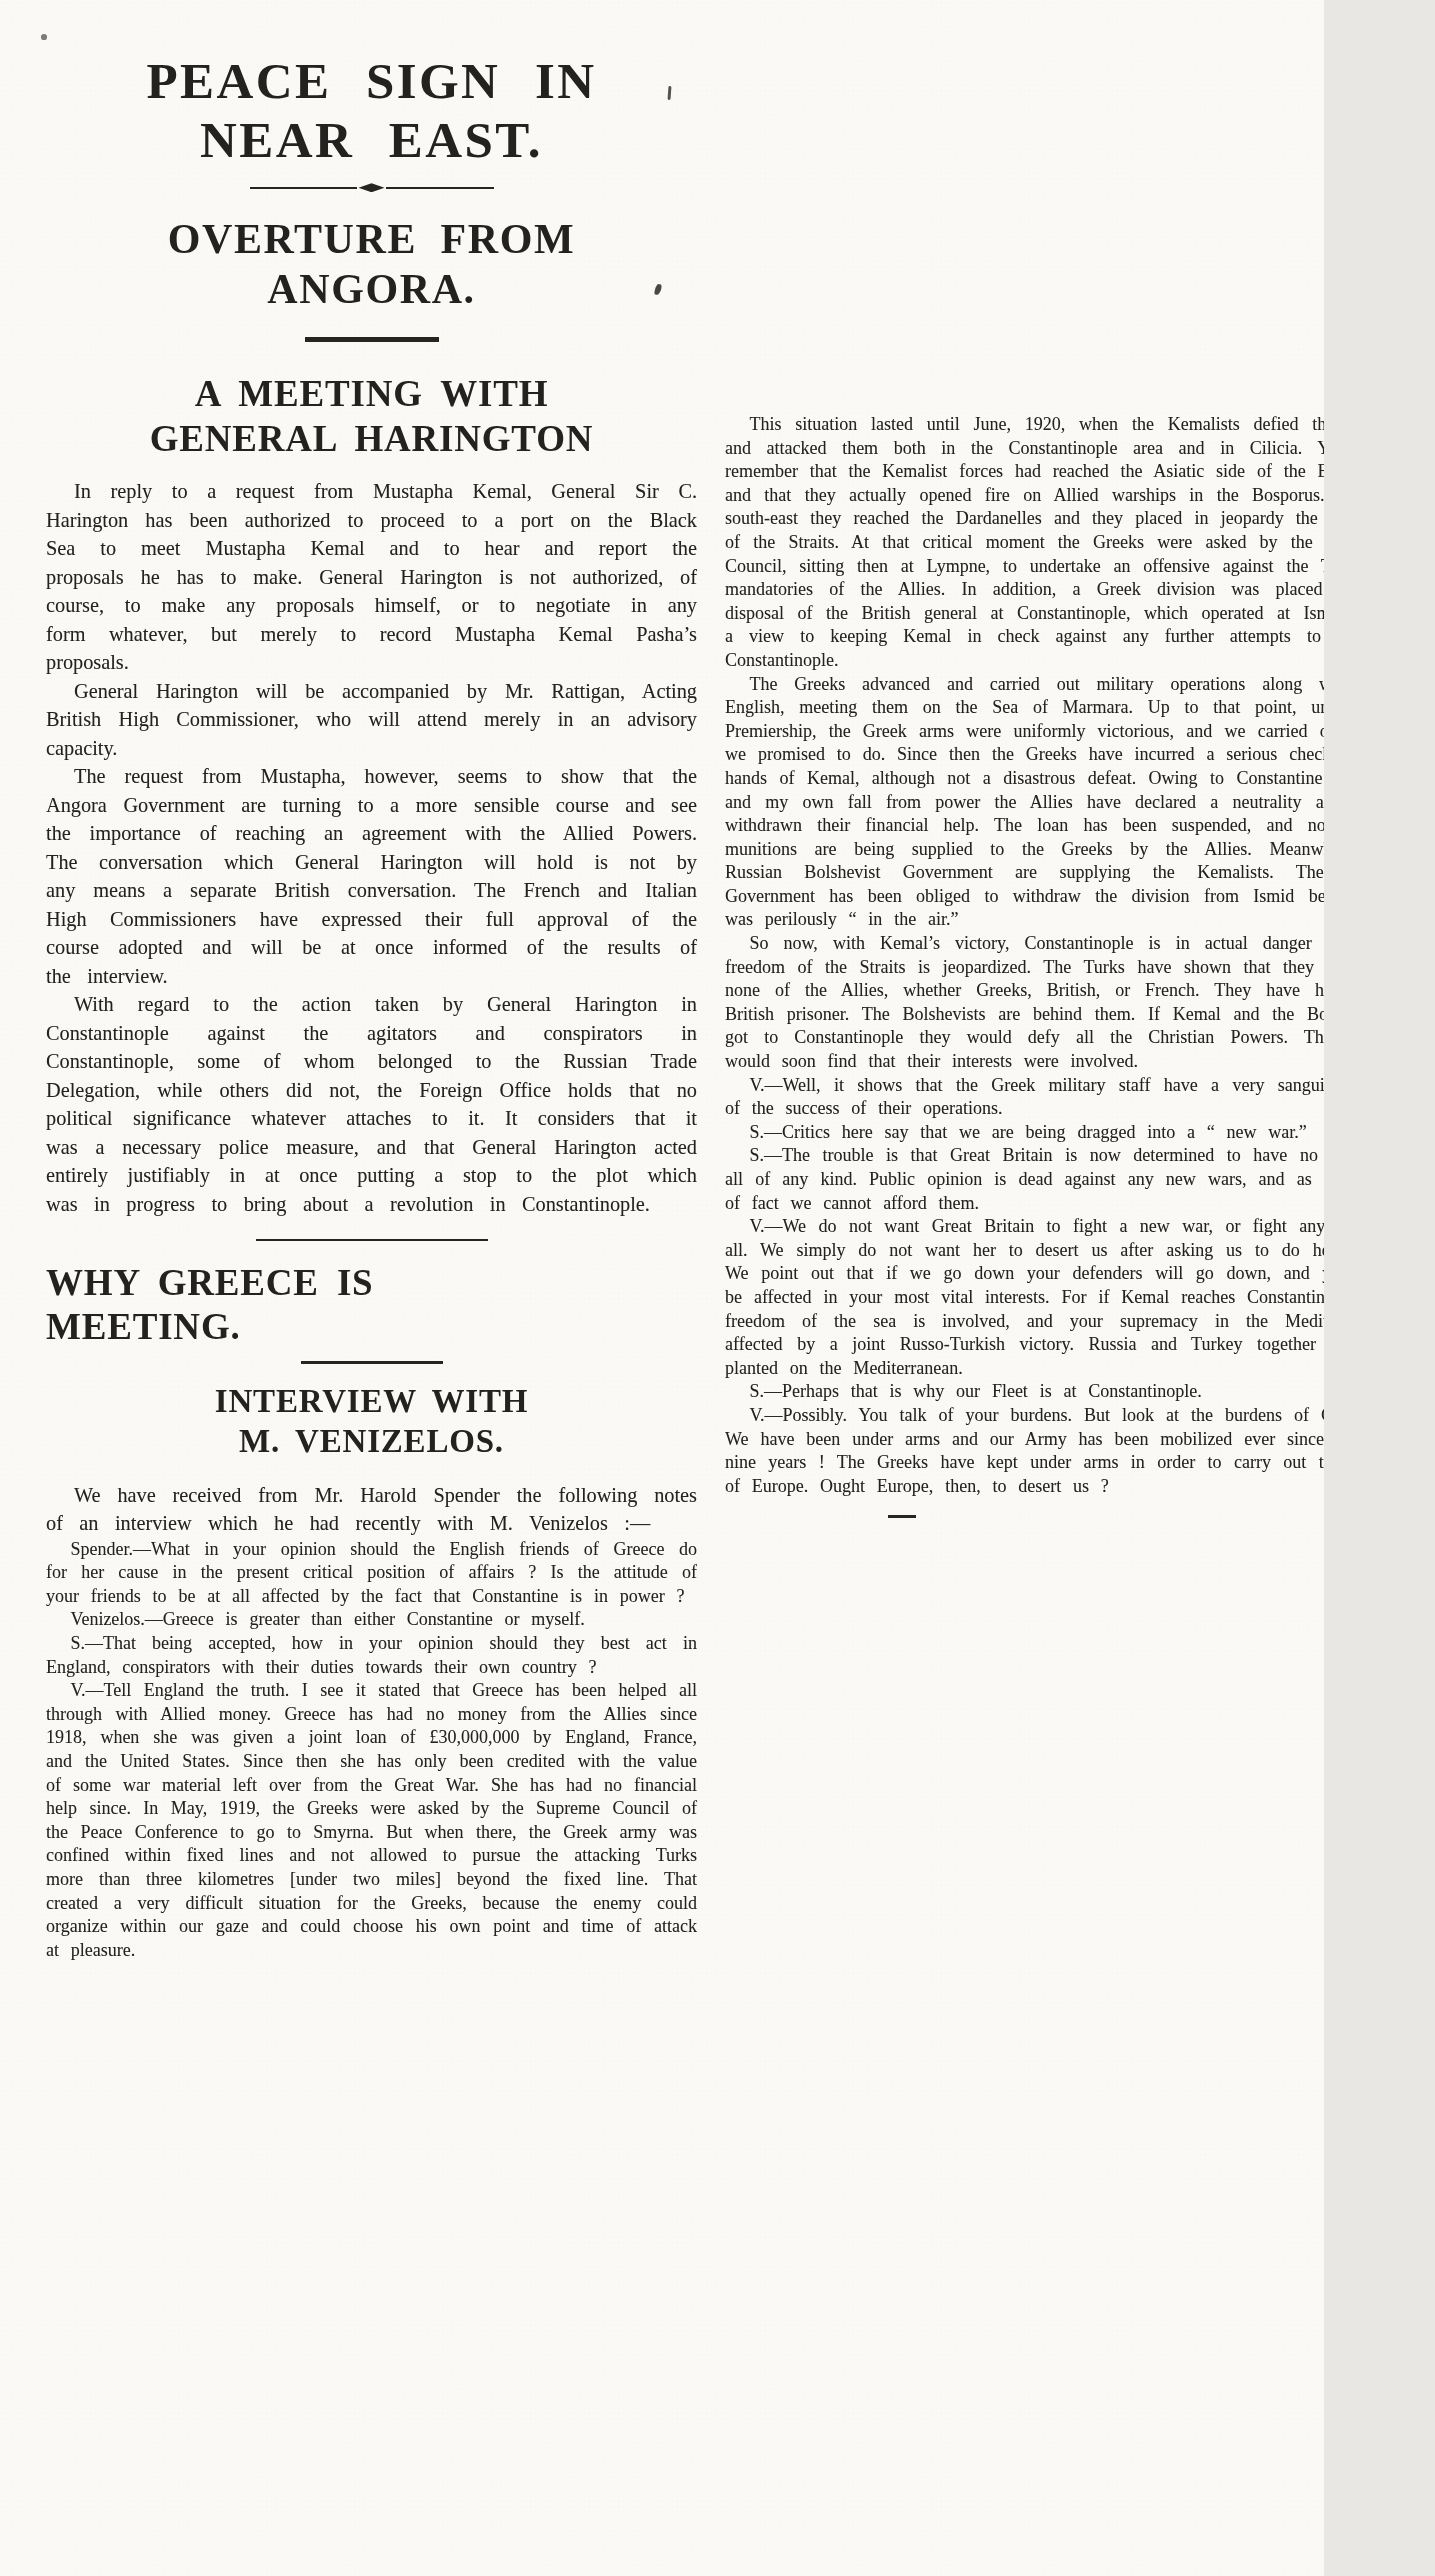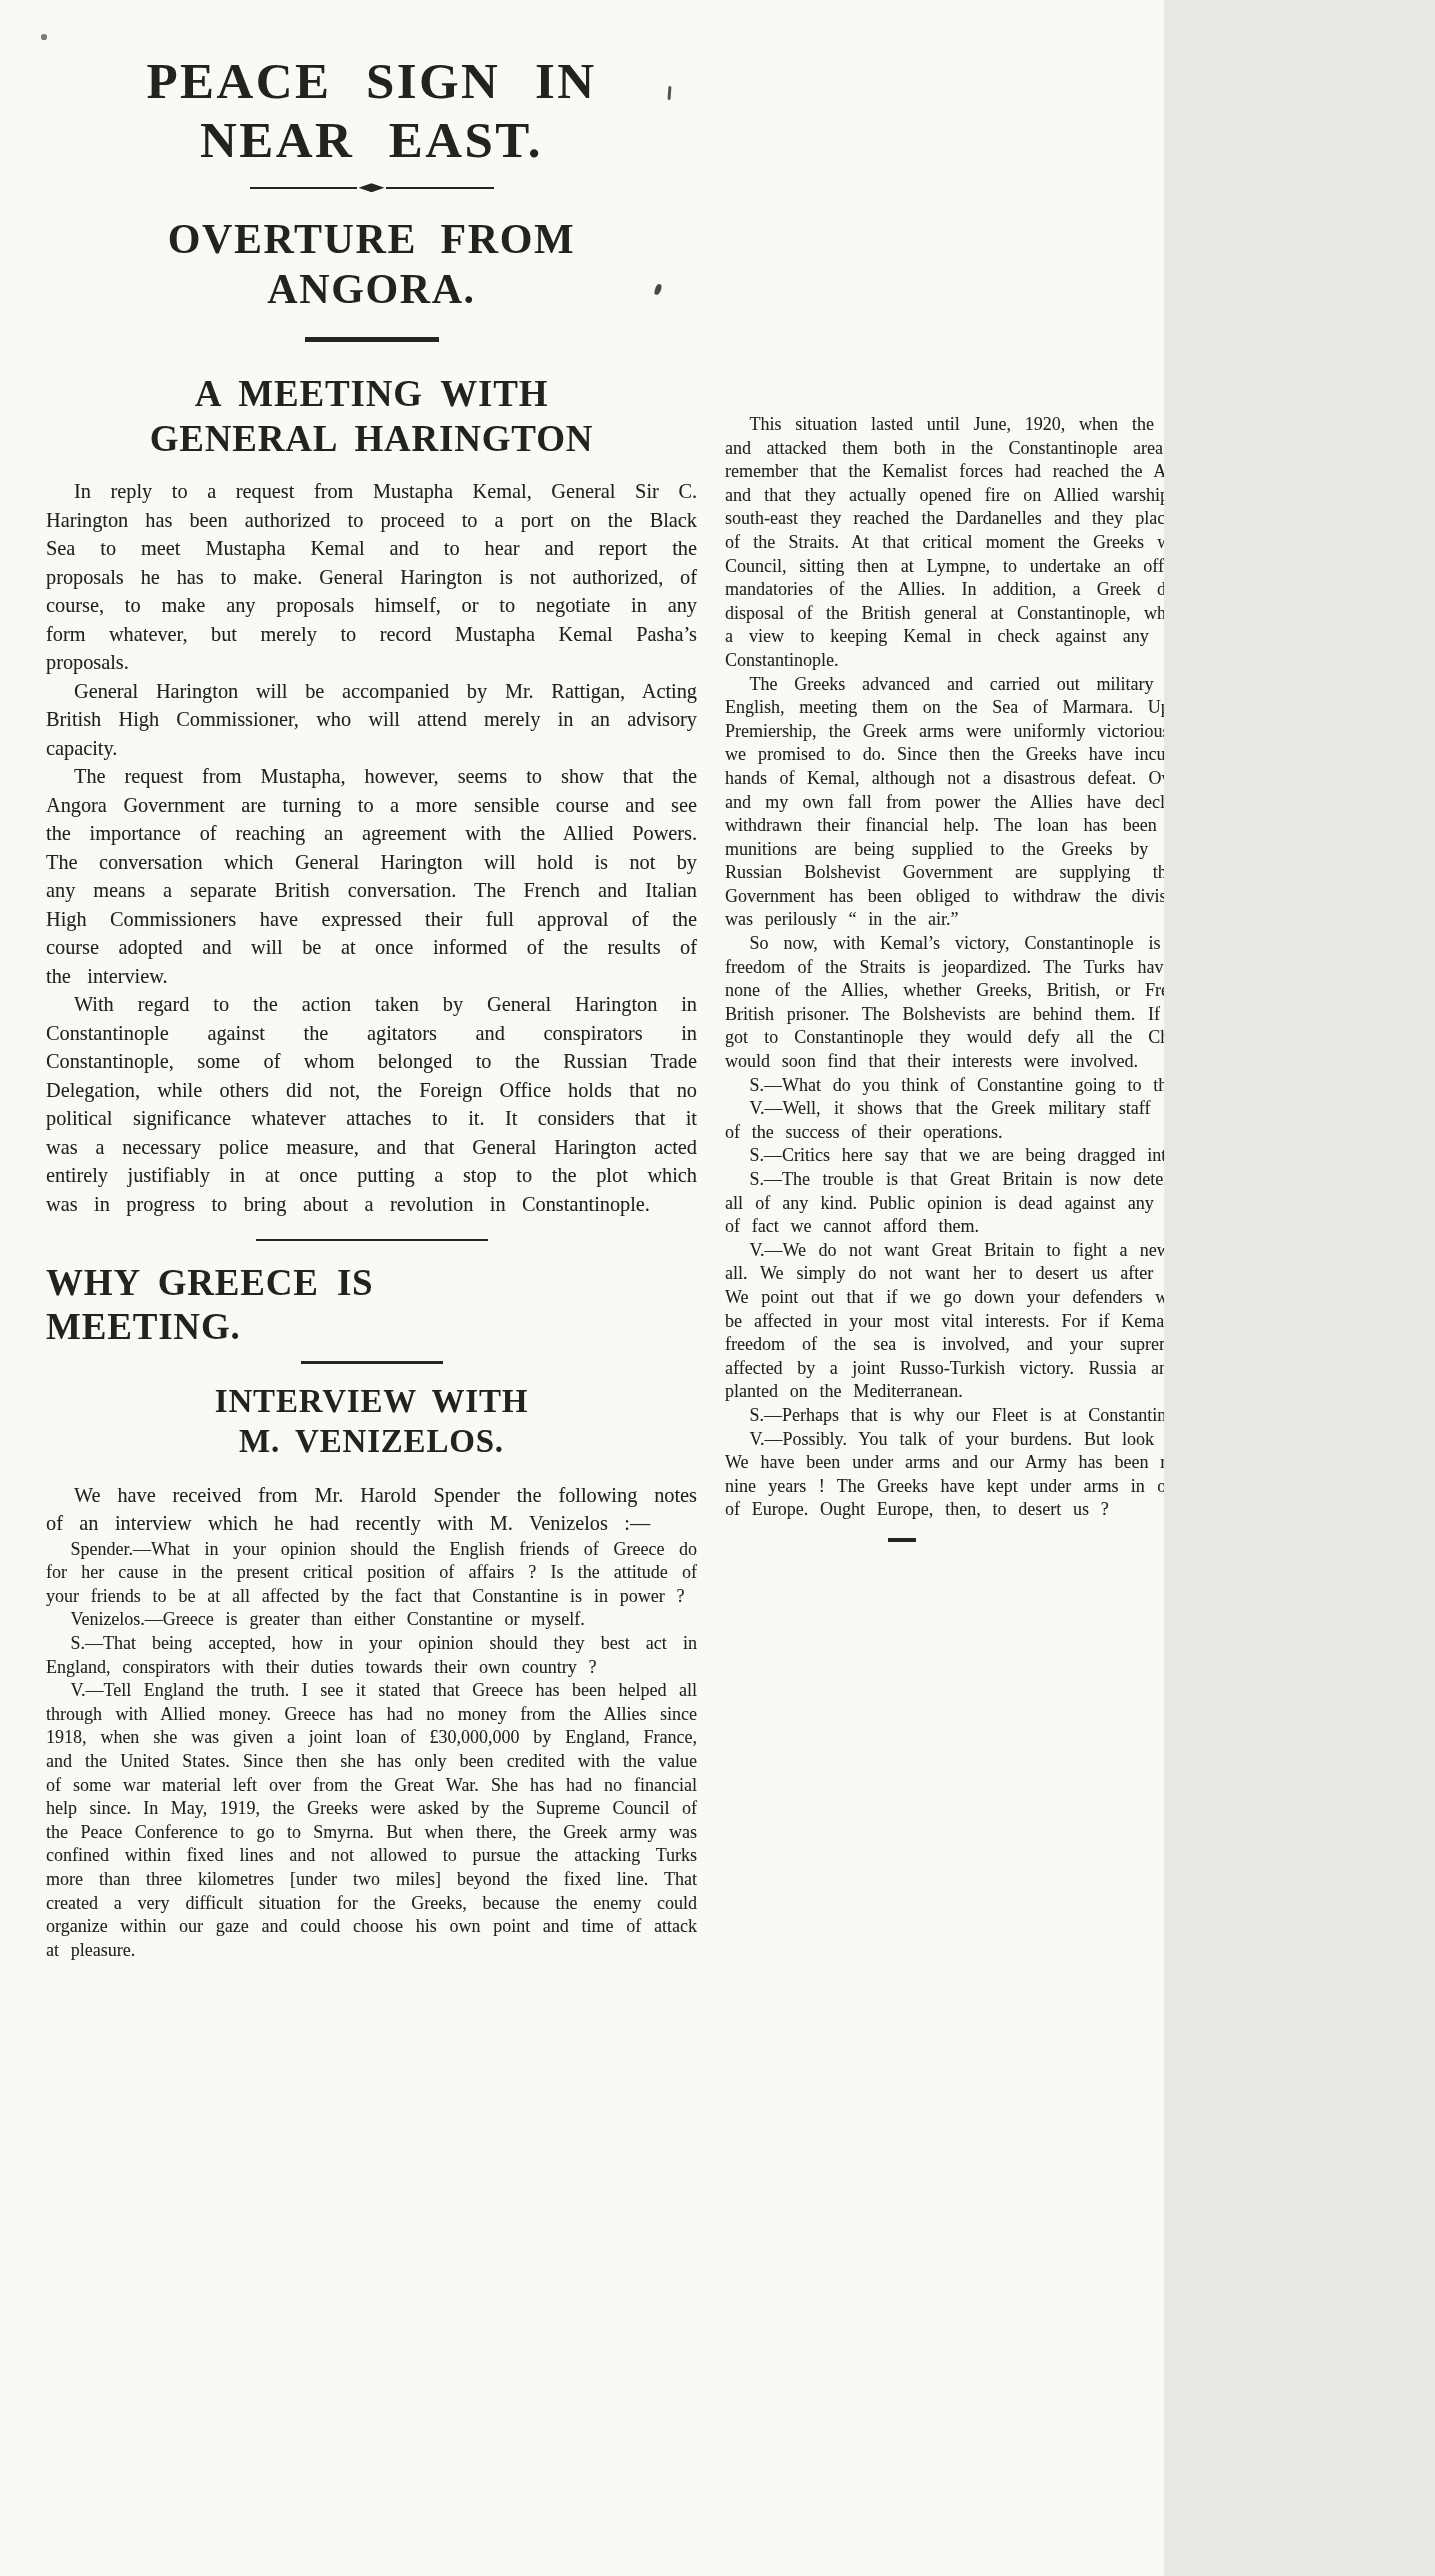--- a/index.html
+++ b/index.html
@@ -1,18 +1,18 @@
 <!DOCTYPE html>
 <html style="font-size:13px"><head>
 <meta charset="utf-8">
 <style>
   html,body { margin:0; padding:0; background:#e8e7e3; }
   .page {
     position:relative;
-    width:1164px; height:2576px;
+    width:1324px; height:2576px;
     background:#faf9f6;
     background-image: radial-gradient(rgba(40,38,34,0.025) 0.8px, transparent 0.8px);
     background-size: 4.9px 4.9px;
     font-family:"Liberation Serif","DejaVu Serif",serif;
     color:#232220;
     overflow:hidden;
   }
   .col { position:absolute; }
   .col-left  { left:46px;  top:52px;  width:651px; }
   .col-right { left:725px; top:413px; width:665px; }
@@ -122,21 +122,20 @@
       <p>Venizelos.—Greece is greater than either Constantine or myself.</p>
       <p>S.—That being accepted, how in your opinion should they best act in England, conspirators with their duties towards their own country ?</p>
       <p>V.—Tell England the truth.  I see it stated that Greece has been helped all through with Allied money.  Greece has had no money from the Allies since 1918, when she was given a joint loan of £30,000,000 by England, France, and the United States.  Since then she has only been credited with the value of some war material left over from the Great War.  She has had no financial help since.  In May, 1919, the Greeks were asked by the Supreme Council of the Peace Conference to go to Smyrna.  But when there, the Greek army was confined within fixed lines and not allowed to pursue the attacking Turks more than three kilometres [under two miles] beyond the fixed line.  That created a very difficult situation for the Greeks, because the enemy could organize within our gaze and could choose his own point and time of attack at pleasure.</p>
     </div>
   </div>
 
   <div class="col col-right">
     <p>This situation lasted until June, 1920, when the Kemalists defied the Allies and attacked them both in the Constantinople area and in Cilicia.  You will remember that the Kemalist forces had reached the Asiatic side of the Bosporus, and that they actually opened fire on Allied warships in the Bosporus. Farther south-east they reached the Dardanelles and they placed in jeopardy the freedom of the Straits.  At that critical moment the Greeks were asked by the Supreme Council, sitting then at Lympne, to undertake an offensive against the Turks as mandatories of the Allies.  In addition, a Greek division was placed at the disposal of the British general at Constantinople, which operated at Ismid with a view to keeping Kemal in check against any further attempts to capture Constantinople.</p>
     <p>The Greeks advanced and carried out military operations along with the English, meeting them on the Sea of Marmara.  Up to that point, under my Premiership, the Greek arms were uniformly victorious, and we carried out what we promised to do.  Since then the Greeks have incurred a serious check at the hands of Kemal, although not a disastrous defeat.  Owing to Constantine’s return and my own fall from power the Allies have declared a neutrality and have withdrawn their financial help.  The loan has been suspended, and no further munitions are being supplied to the Greeks by the Allies.  Meanwhile the Russian Bolshevist Government are supplying the Kemalists.  The Greek Government has been obliged to withdraw the division from Ismid because it was perilously “ in the air.”</p>
     <p>So now, with Kemal’s victory, Constantinople is in actual danger and the freedom of the Straits is jeopardized.  The Turks have shown that they care for none of the Allies, whether Greeks, British, or French.  They have hanged a British prisoner.  The Bolshevists are behind them.  If Kemal and the Bolshevists got to Constantinople they would defy all the Christian Powers.  The Allies would soon find that their interests were involved.</p>
-    <p>S.—What do you think of Constantine going to the front ?</p>
     <p>V.—Well, it shows that the Greek military staff have a very sanguine view of the success of their operations.</p>
     <p>S.—Critics here say that we are being dragged into a “ new war.”</p>
     <p>S.—The trouble is that Great Britain is now determined to have no wars at all of any kind. Public opinion is dead against any new wars, and as a matter of fact we cannot afford them.</p>
     <p>V.—We do not want Great Britain to fight a new war, or fight any war at all.  We simply do not want her to desert us after asking us to do her work.  We point out that if we go down your defenders will go down, and you will be affected in your most vital interests. For if Kemal reaches Constantinople the freedom of the sea is involved, and your supremacy in the Mediterranean affected by a joint Russo-Turkish victory.  Russia and Turkey together will be planted on the Mediterranean.</p>
     <p>S.—Perhaps that is why our Fleet is at Constantinople.</p>
     <p>V.—Possibly.  You talk of your burdens. But look at the burdens of Greece !  We have been under arms and our Army has been mobilized ever since 1912—nine years !  The Greeks have kept under arms in order to carry out the work of Europe.  Ought Europe, then, to desert us ?</p>
     <div class="end-dash"></div>
   </div>
 
 </div>

